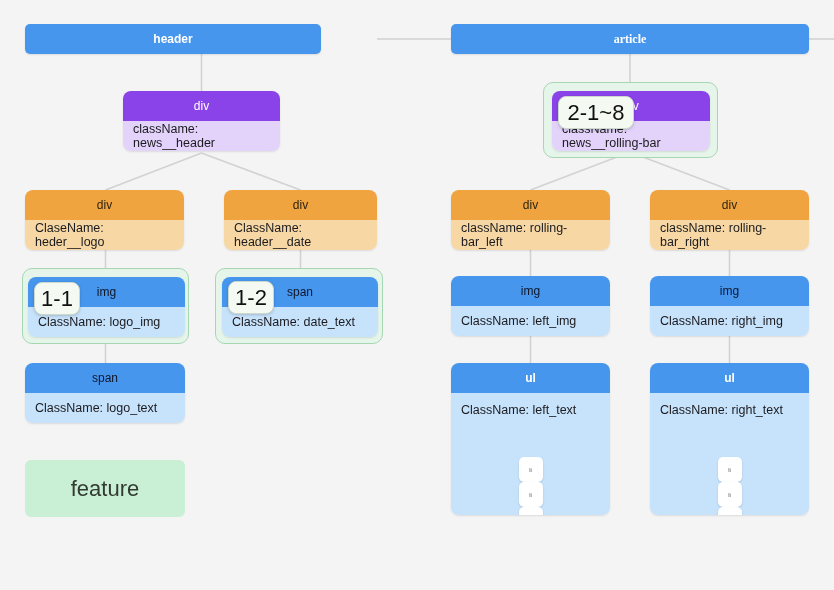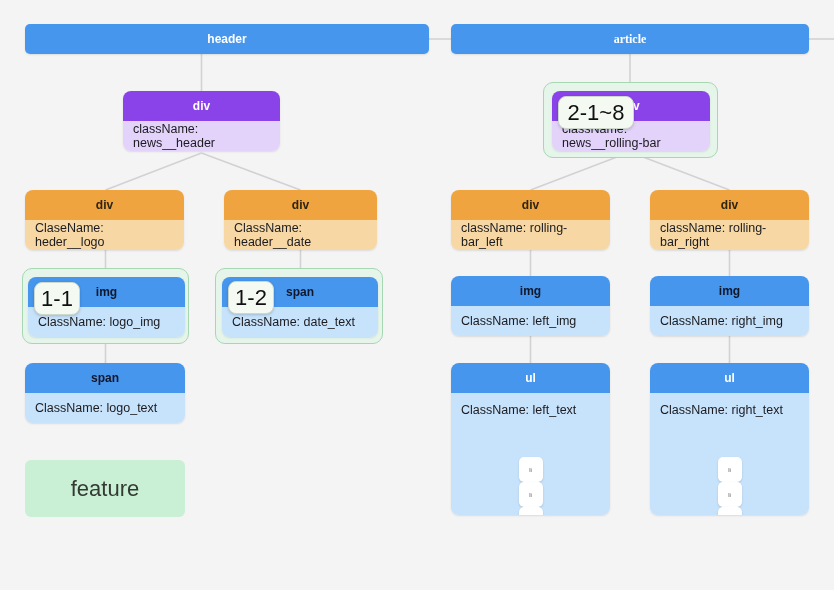--- a/index.html
+++ b/index.html
@@ -3,27 +3,27 @@
 <meta charset="utf-8">
 <style>
   html,body{margin:0;padding:0;background:#f4f4f5;font-family:"Liberation Sans",sans-serif;}
   .canvas{position:relative;width:834px;height:590px;background:#f4f4f5;overflow:hidden;}
   .wires{position:absolute;left:0;top:0;width:834px;height:590px;pointer-events:none;}
 
   
   .bar{position:absolute;height:30px;border-radius:5px;background:#4696ee;
        display:flex;align-items:center;justify-content:center;
        color:#fff;font-size:12px;font-weight:bold;box-shadow:0 1px 2px rgba(0,0,0,.10);}
-  #bar-header{left:25px;top:24px;width:404px;}
+  #bar-header{left:25px;top:24px;width:296px;}
   #bar-article{left:451px;top:24px;width:358px;font-family:Liberation Serif, serif;}
 
   
   .node{position:absolute;border-radius:8px;overflow:hidden;box-shadow:0 1px 2px rgba(0,0,0,.10);}
   .node .title{height:30px;display:flex;align-items:center;justify-content:center;
-               font-size:12px;font-weight:bold;}
+               font-size:12px;font-weight:normal;}
   .node .body{font-size:12.5px;color:#1b1b1f;display:flex;align-items:center;
               padding:0 10px;height:30px;}
   .t-purple .title{background:#8a43e8;color:#fff;}
   .t-purple .body{background:#e3d3fa;}
   .t-orange .title{background:#efa440;color:#2e2410;}
   .t-orange .body{background:#f7d8a4;}
   .t-blue .title{background:#4696ee;color:#0f172a;}
   .t-blue .body{background:#c7e2fb;}
 
   #n-news-header{left:123px;top:91px;width:157px;}

